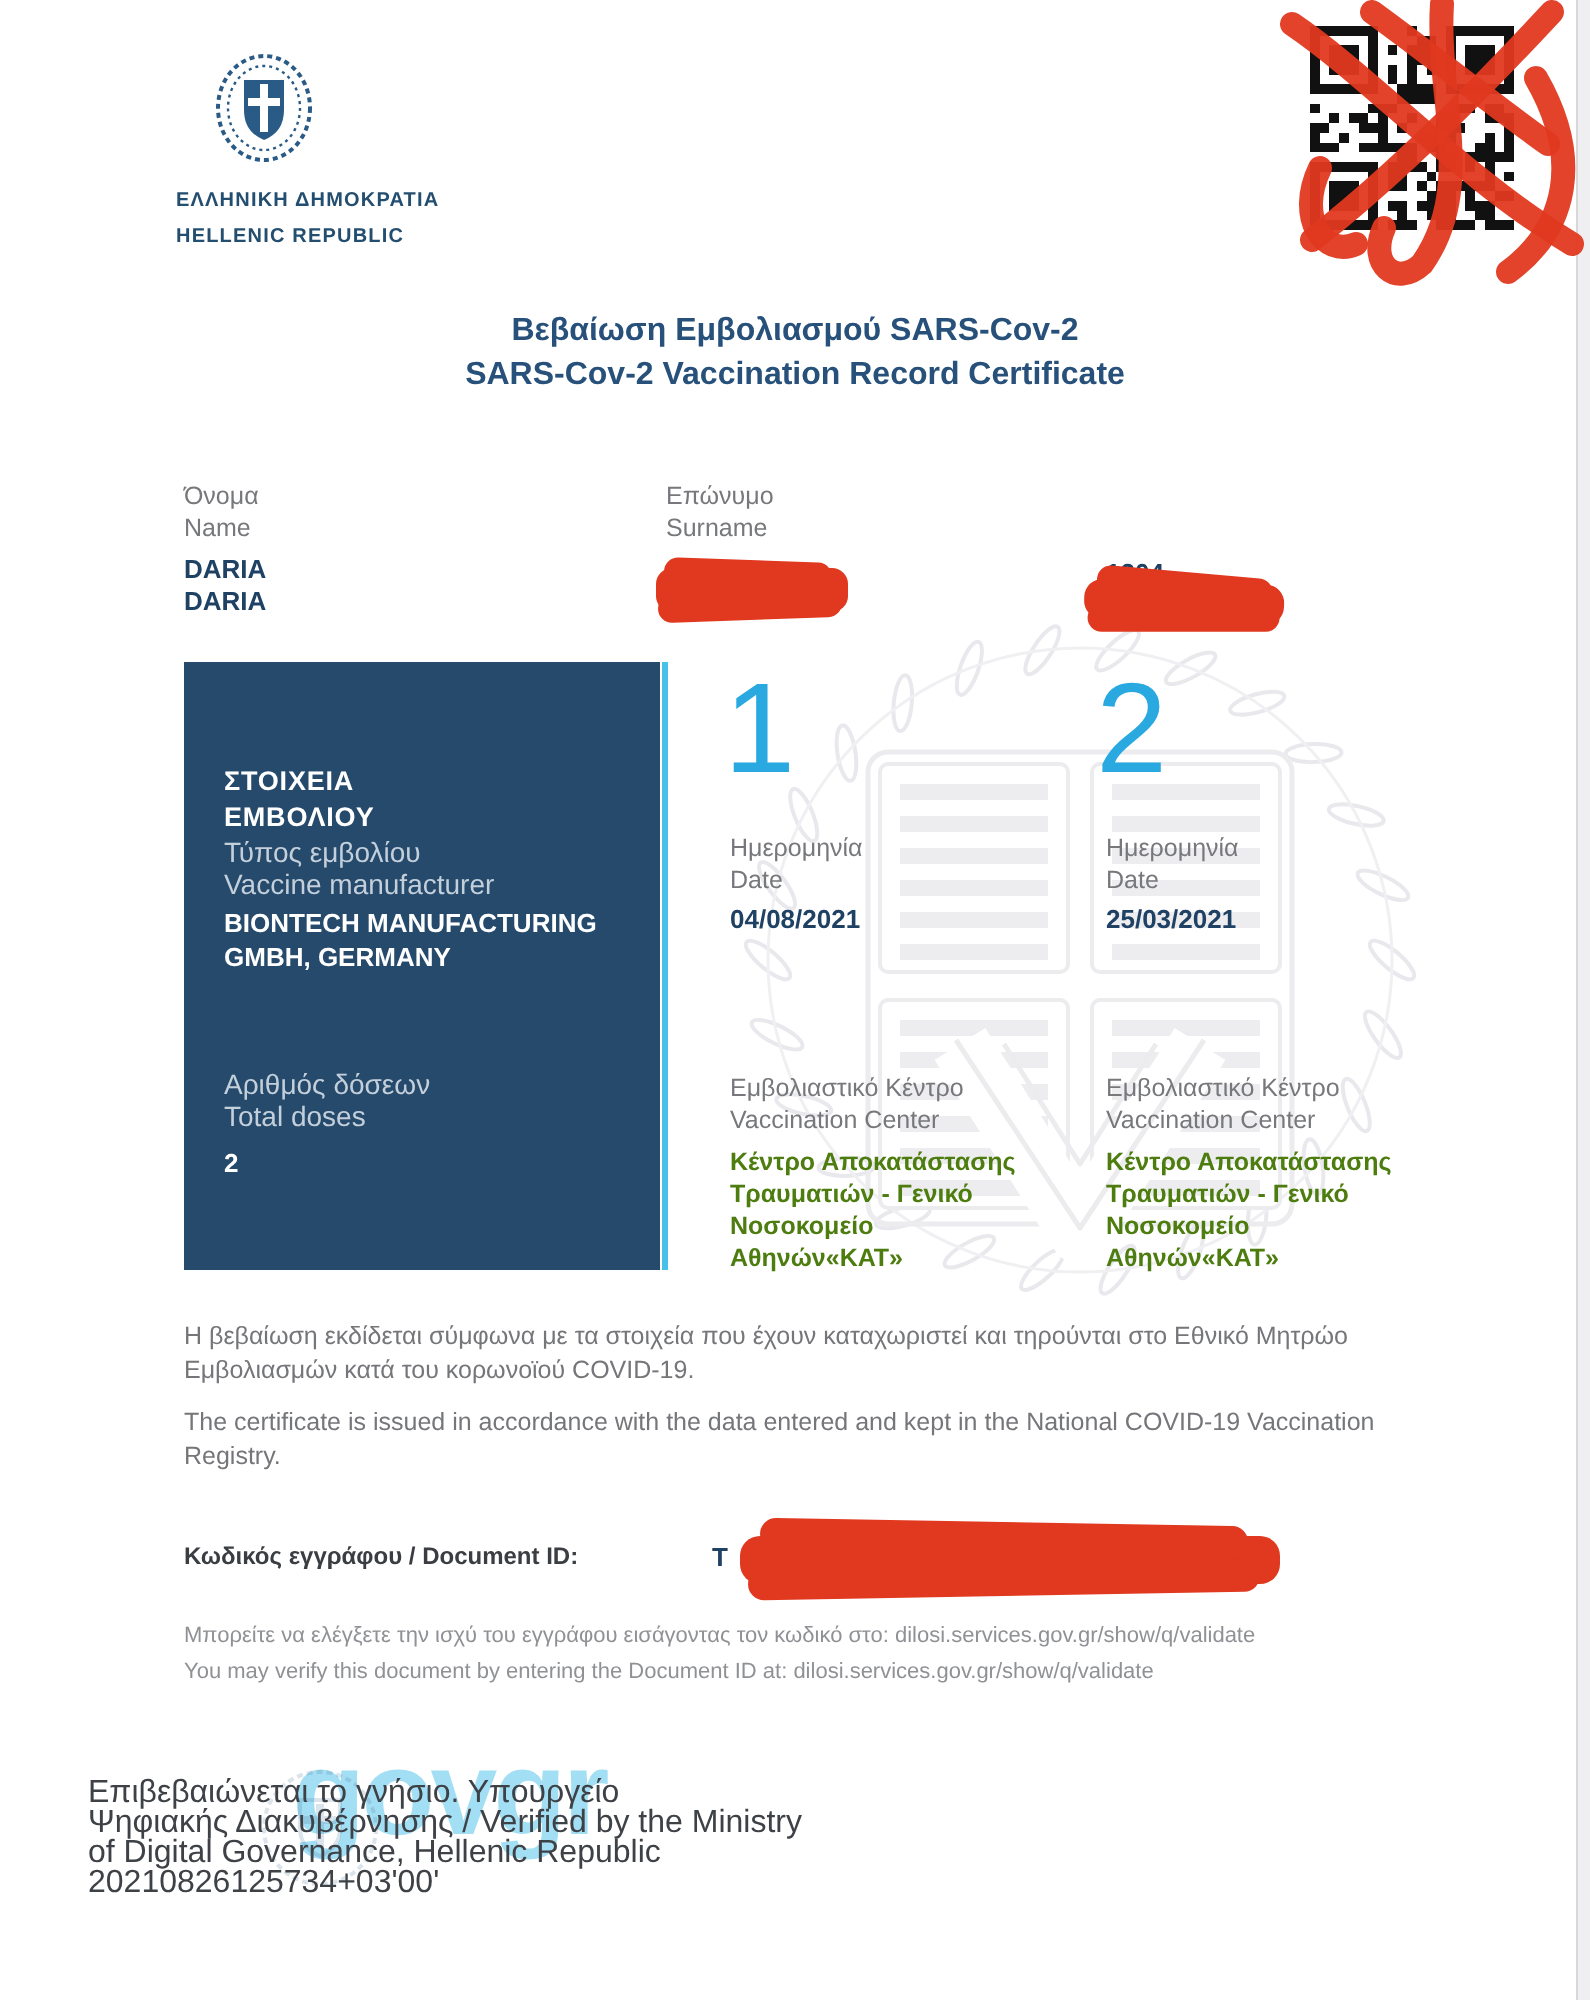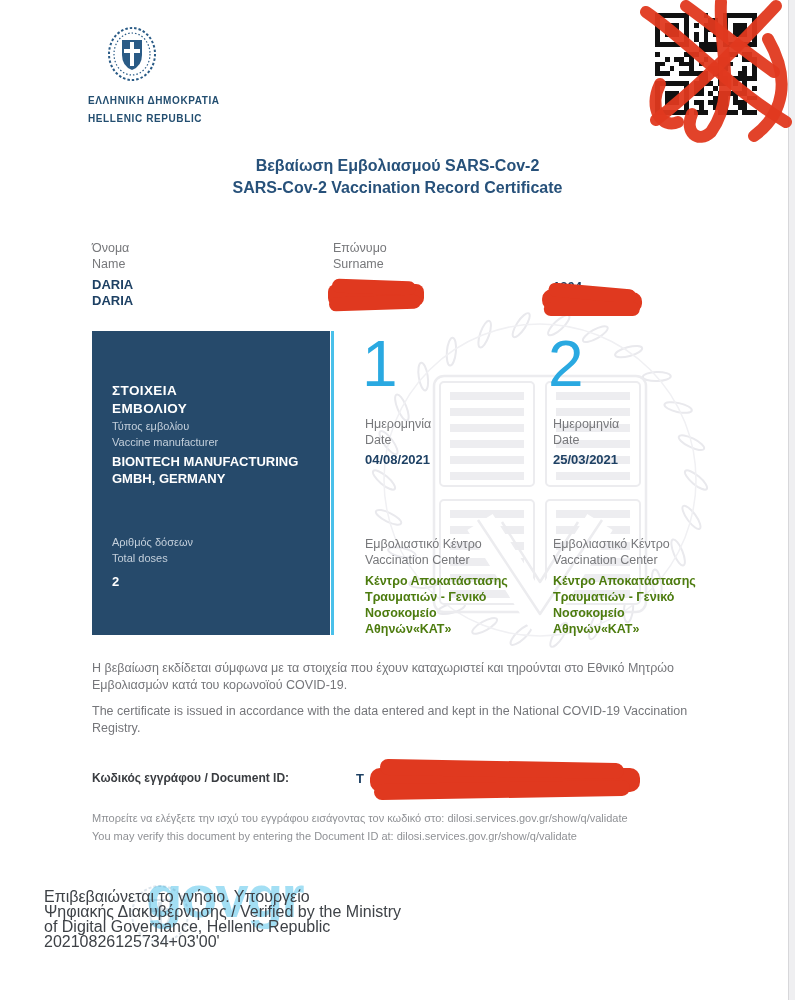--- a/index.html
+++ b/index.html
@@ -19,21 +19,21 @@
   
   .title{left:0;top:155px;width:795px;text-align:center;color:#27517a;font-weight:bold;
          font-size:16px;line-height:22px;}
 
   .lbl{color:#77787b;font-size:12.5px;line-height:16px;}
   .val{color:#1e4164;font-weight:bold;font-size:13px;line-height:16px;}
 
   
   .panel{left:92px;top:331px;width:238px;height:304px;background:#264a6b;color:#fff;}
   .panel .head{left:20px;top:18px;font-size:13.5px;font-weight:bold;line-height:18px;letter-spacing:0.4px;margin-top:33px;}
-  .panel .plbl{left:20px;font-size:11px;line-height:16px;color:#c3cfdb;}
+  .panel .plbl{left:20px;font-size:14px;line-height:16px;color:#c3cfdb;}
   .panel .pval{left:20px;font-size:13px;font-weight:bold;line-height:17px;color:#ffffff;}
   .divider{left:331px;top:331px;width:3px;height:304px;background:#49c0ea;}
 
   
   .dose-number{font-size:64px;line-height:64px;color:#2aa9e1;font-weight:400;}
   .center-name{color:#4d7c0f;font-weight:bold;font-size:12.5px;line-height:16px;}
 
   .note{left:92px;width:636px;color:#75767a;font-size:12.5px;line-height:17px;}
   .docid-label{color:#3a3d41;font-weight:bold;font-size:12px;}
   .validate{left:92px;color:#8f9195;font-size:11px;line-height:18px;}

